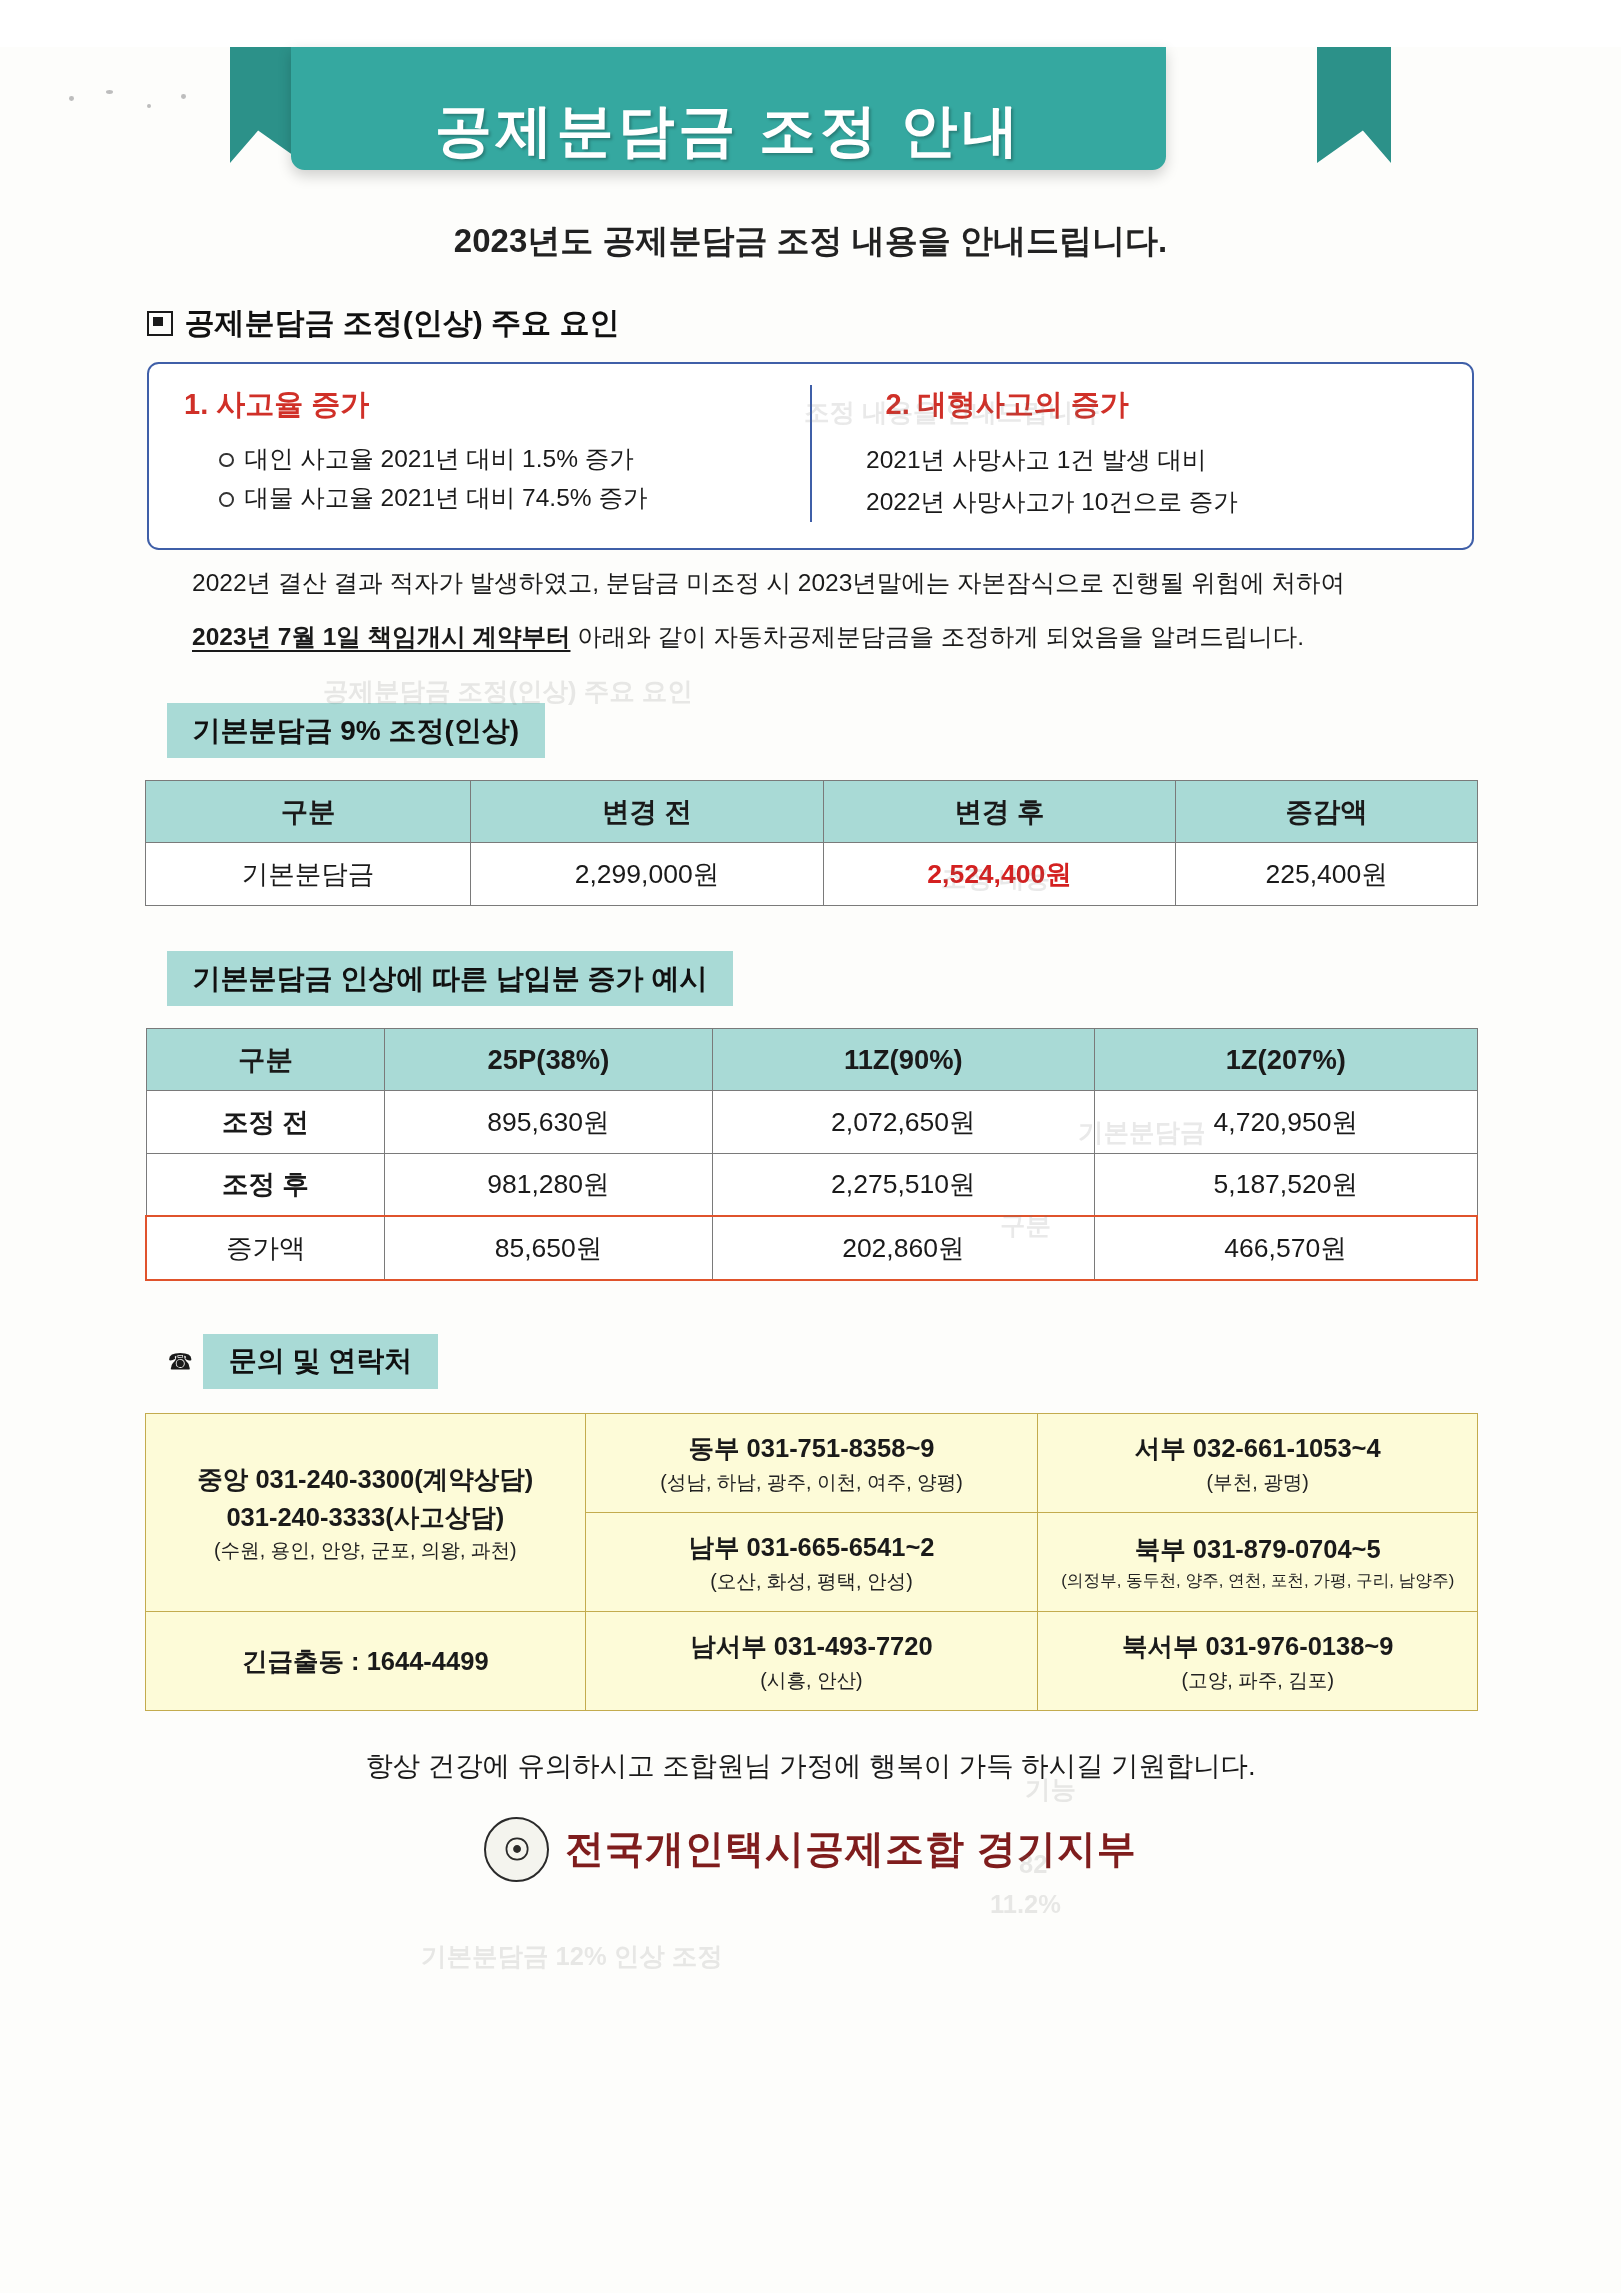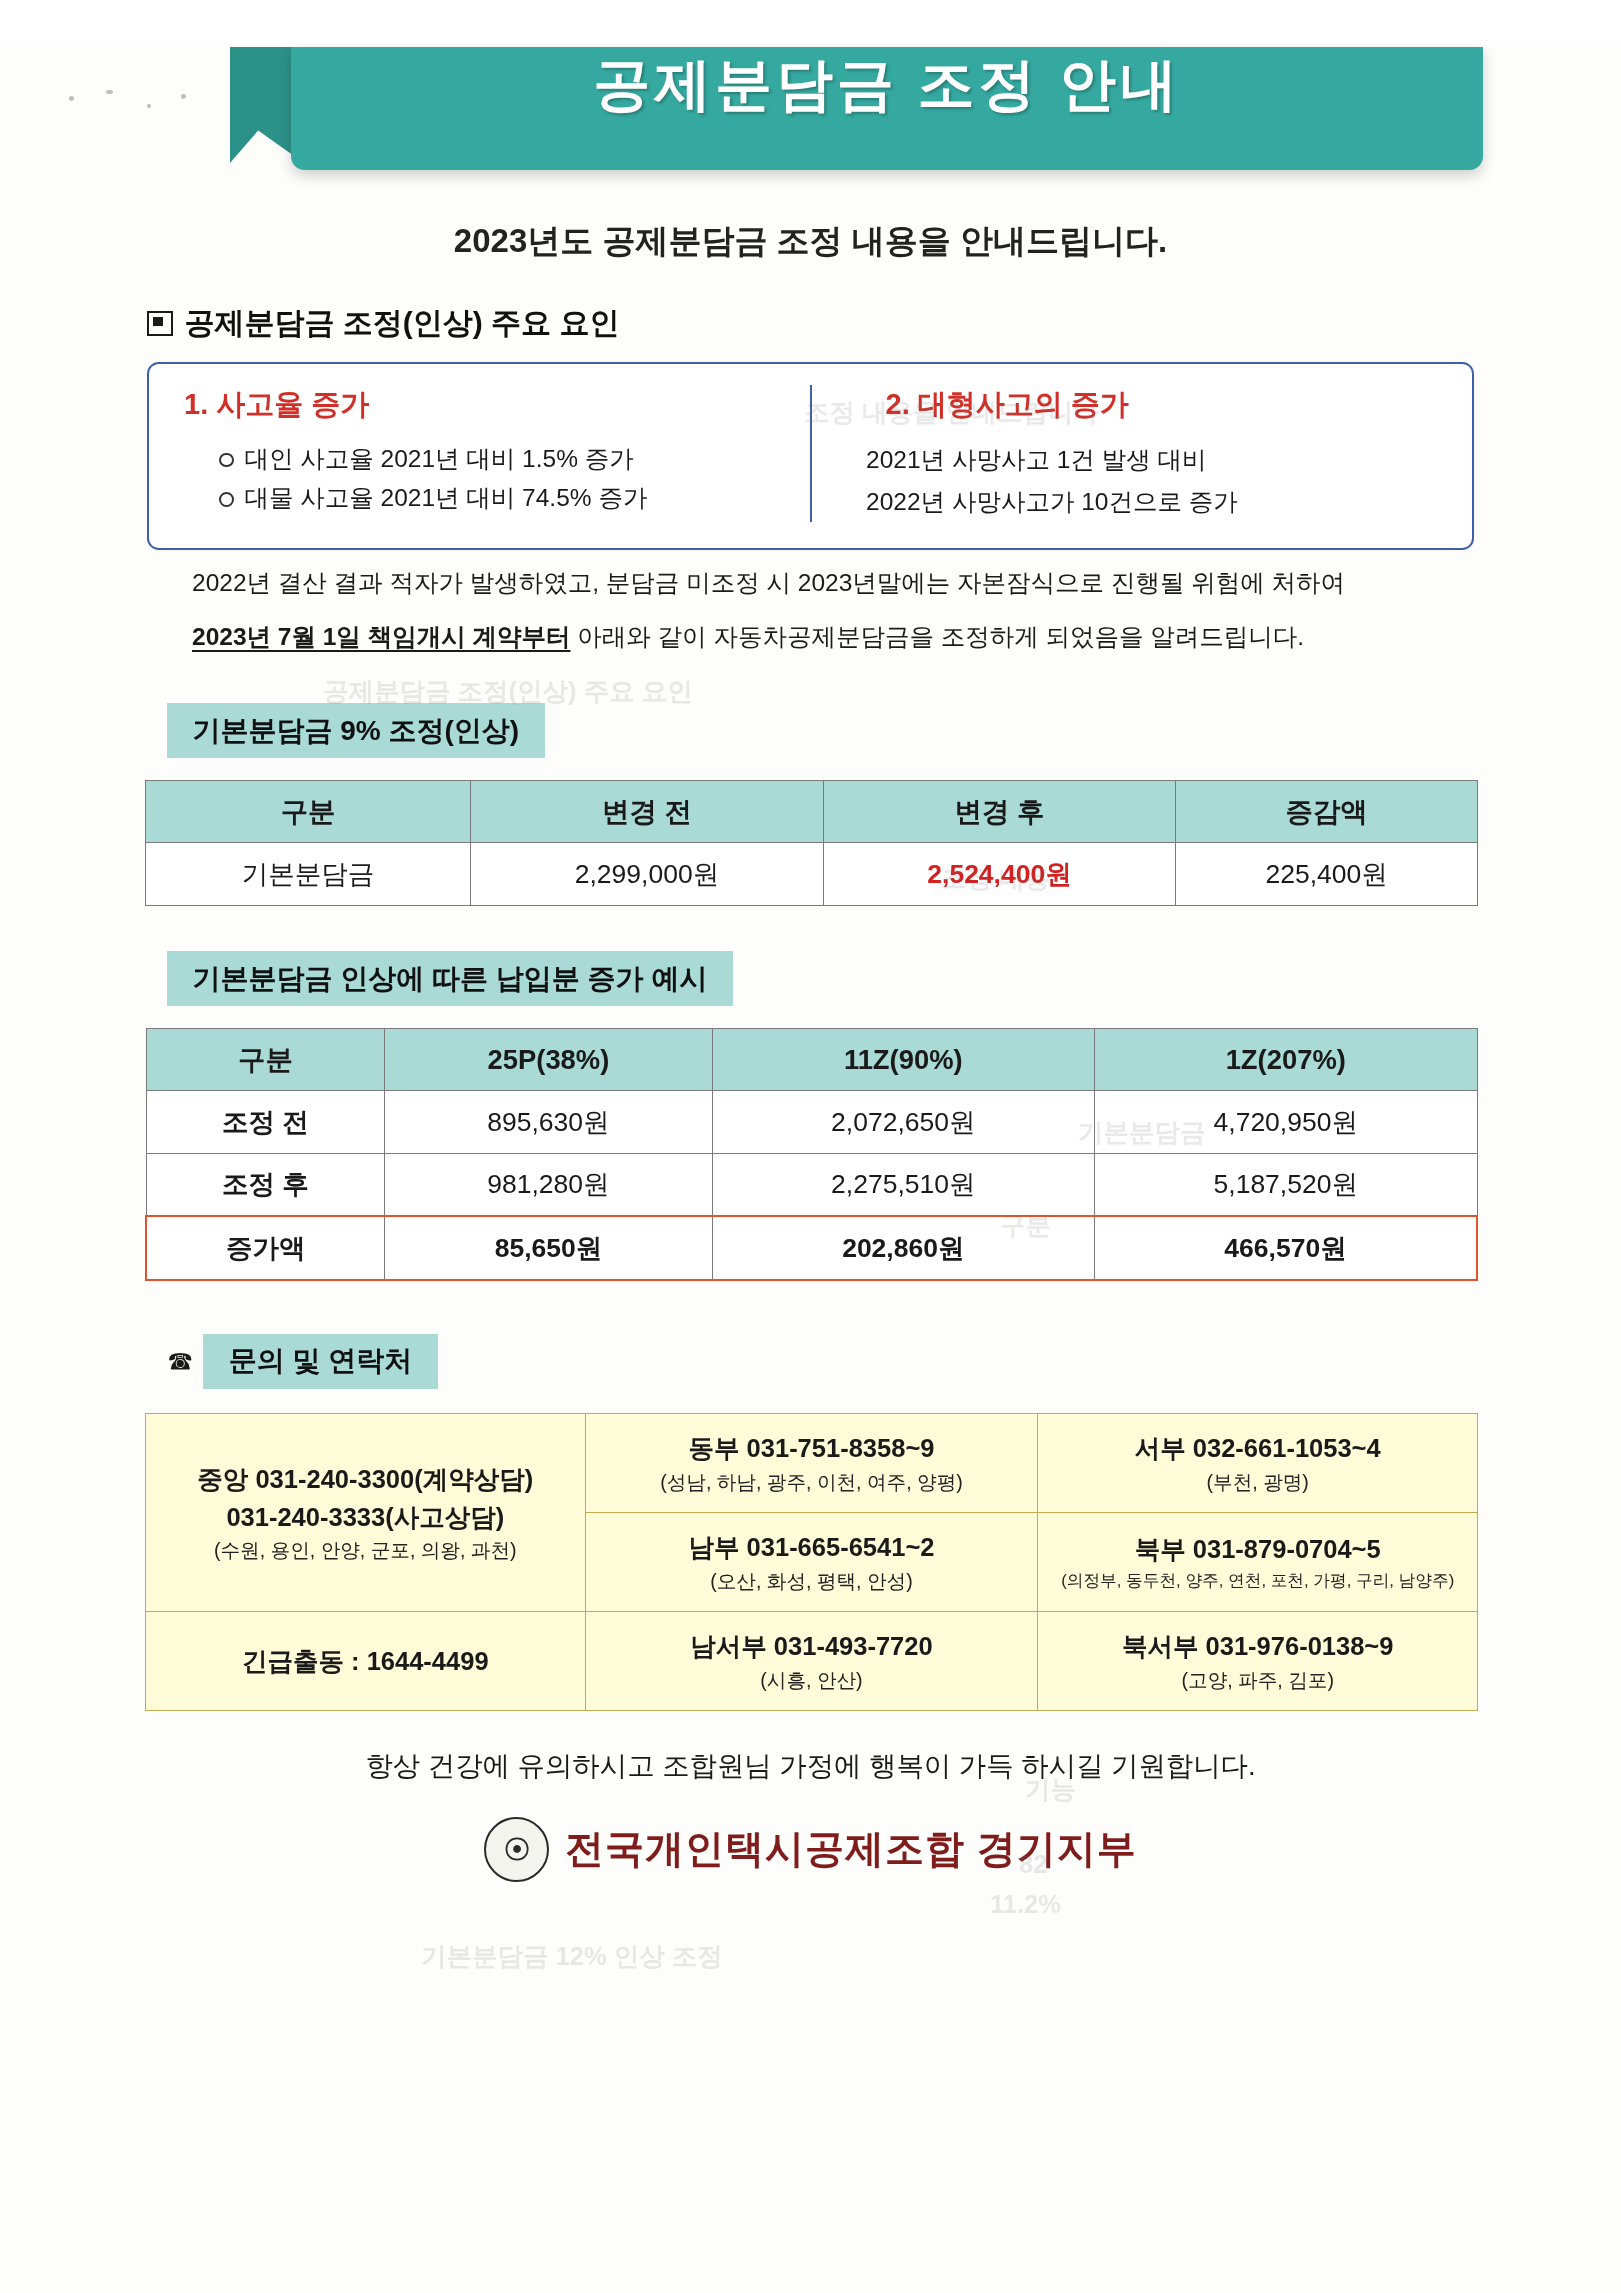--- a/index.html
+++ b/index.html
@@ -25,27 +25,27 @@
   
   .banner-wrap {
     position: relative;
     margin: 47px auto 0 auto;
     width: 1039px;
     height: 147px;
   }
   .banner {
     position: absolute;
     left: 0; top: 0;
-    width: 1192px;
+    width: 875px;
     height: 123px;
     background: #35a8a0;
     border-radius: 0 0 13.7px 13.7px;
     box-shadow: 0 5.9px 13.7px rgba(0,0,0,0.18);
     display: flex;
-    align-items: flex-start;
+    align-items: flex-end;
     justify-content: center;
   }
   .banner-title {
     color: #ffffff;
     font-size: 57px;
     font-weight: bold;
     letter-spacing: 3.9px;
     text-shadow: 2px 2px 2.9px rgba(0,0,0,0.25);
   }
   .ribbon-left, .ribbon-right {
@@ -188,21 +188,21 @@
     font-weight: bold;
     font-size: 27.4px;
   }
   td.redval {
     color: #d42020;
     font-weight: bold;
   }
   tr.highlight td {
     border-top: 2.5px solid #e0532c;
     border-bottom: 2.5px solid #e0532c;
-    font-weight: bold;
+    font-weight: normal;
   }
   tr.highlight td:first-child { border-left: 2.5px solid #e0532c; }
   tr.highlight td:last-child { border-right: 2.5px solid #e0532c; }
   td.rowhead { font-weight: bold; }
 
   
   table.contact {
     border-collapse: collapse;
     margin: 23.5px 0 0 145px;
     width: 1333px;

